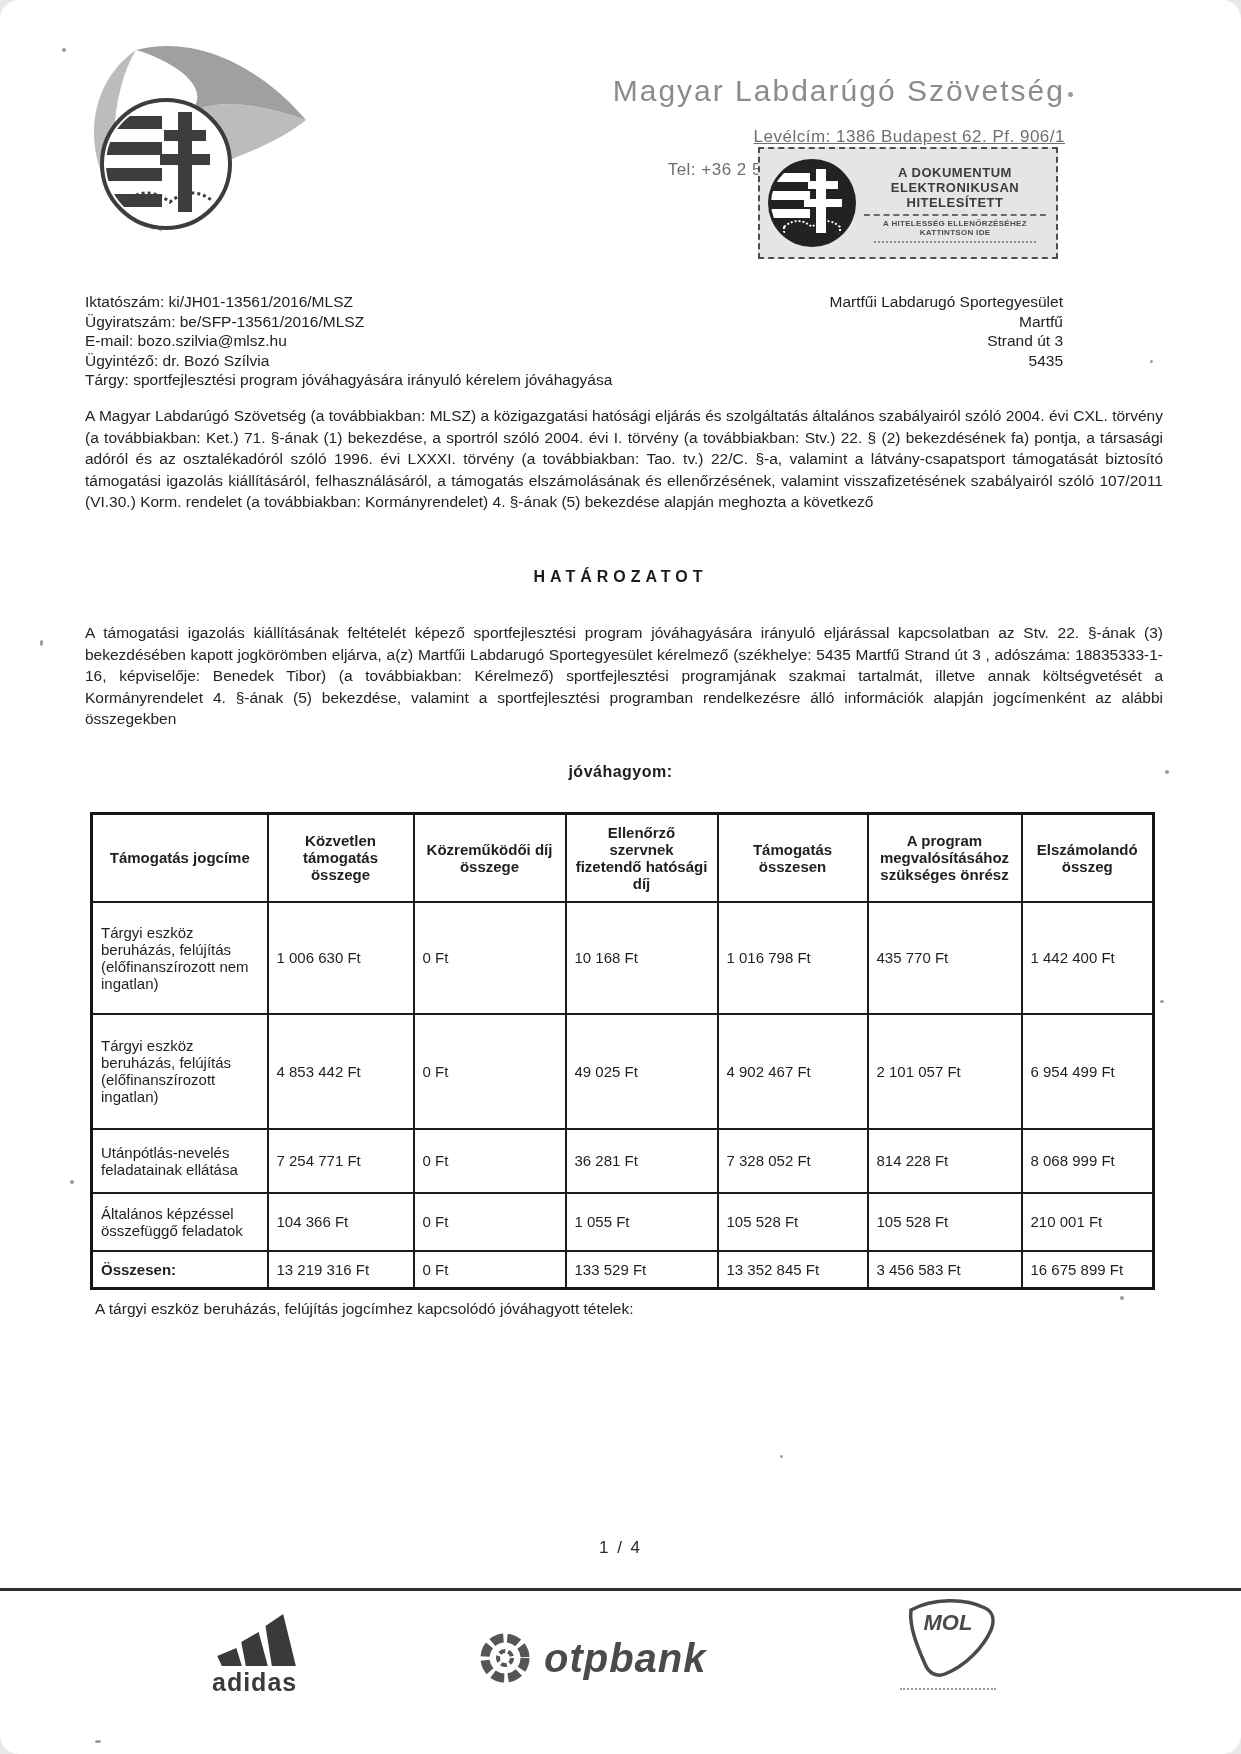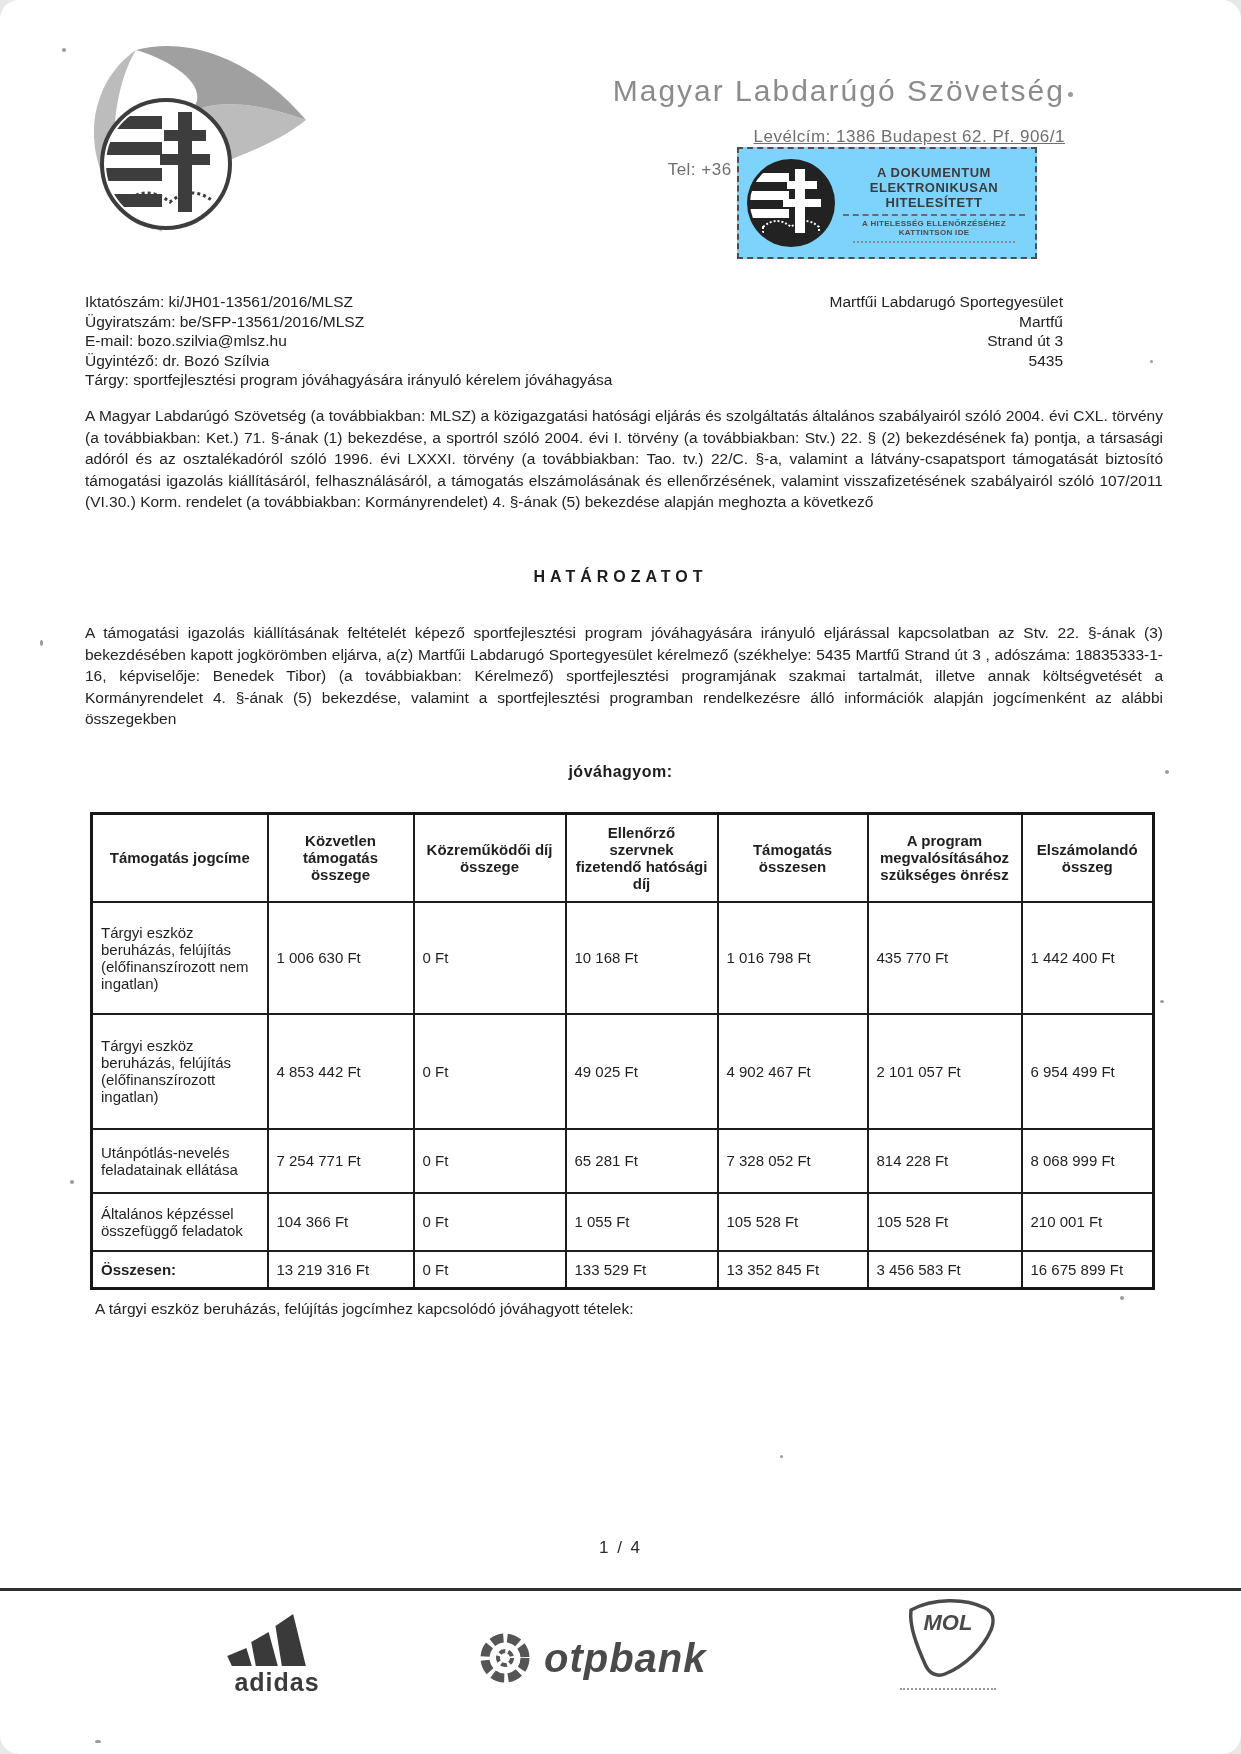--- a/index.html
+++ b/index.html
@@ -18,21 +18,21 @@
   .brand-address{
     left:520px;top:127px;width:545px;text-align:right;
     font-size:17px;color:#6f6f6f;text-decoration:underline;letter-spacing:.5px;
   }
   .brand-tel{
     left:520px;top:160px;width:242px;text-align:right;
     font-size:17px;color:#6f6f6f;letter-spacing:.5px;
   }
   
   .stamp{
-    left:737px;top:147px;width:300px;height:112px;background:#7dd3fc;
+    left:758px;top:147px;width:300px;height:112px;background:#e5e5e5;
     border:2px dashed #4e4e4e;display:flex;align-items:center;box-sizing:border-box;
   }
   .stamp-emblem{flex:0 0 96px;height:96px;margin-left:4px;}
   .stamp-text{flex:1;text-align:center;padding:2px 6px 0 0;}
   .stamp-main{font-size:13px;font-weight:bold;color:#3c3c3c;line-height:15px;letter-spacing:.5px;}
   .stamp-sep{border-top:2px dashed #6a6a6a;margin:4px 4px 3px;}
   .stamp-small{font-size:8px;font-weight:bold;color:#4c4c4c;line-height:9px;letter-spacing:.3px;}
   .stamp-micro{margin:4px auto 0;width:85%;border-top:2px dotted #8a8a8a;}
   
   .meta-block{left:85px;top:292px;width:620px;font-size:15.5px;line-height:19.5px;color:#222;}
@@ -60,21 +60,21 @@
   table.approval col.c7{width:132px;}
   table.approval tbody tr:nth-child(1){height:112px;}
   table.approval tbody tr:nth-child(2){height:115px;}
   table.approval tbody tr:nth-child(3){height:64px;}
   table.approval tbody tr:nth-child(4){height:58px;}
   table.approval tbody tr:nth-child(5){height:38px;}
   table.approval tr.total td:first-child{font-weight:bold;}
   
   .page-number{left:0;top:1538px;width:1241px;text-align:center;font-size:17px;letter-spacing:2px;color:#2a2a2a;}
   .footer-rule{left:0;top:1588px;width:1241px;height:3px;background:#2e2e2e;}
-  .logo-adidas{left:212px;top:1608px;width:130px;text-align:center;}
+  .logo-adidas{left:212px;top:1608px;width:130px;}
   .adidas-word{font-size:25px;font-weight:bold;letter-spacing:1px;color:#3a3a3a;margin-top:-2px;}
   .logo-otp{left:478px;top:1630px;display:flex;align-items:center;}
   .otp-word{font-size:40px;font-weight:bold;font-style:italic;color:#4a4a4a;letter-spacing:1px;margin-left:12px;}
   .logo-mol{left:878px;top:1596px;width:140px;text-align:center;}
   .mol-caption{margin:2px auto 0;width:96px;border-top:2px dotted #9a9a9a;}
   
   .speck{position:absolute;background:#9b9b9b;border-radius:50%;}
 </style>
 </head>
 <body>
@@ -197,21 +197,21 @@
             <td>0 Ft</td>
             <td>49 025 Ft</td>
             <td>4 902 467 Ft</td>
             <td>2 101 057 Ft</td>
             <td>6 954 499 Ft</td>
           </tr>
           <tr>
             <td>Utánpótlás-nevelés feladatainak ellátása</td>
             <td>7 254 771 Ft</td>
             <td>0 Ft</td>
-            <td>65 281 Ft</td>
+            <td>36 281 Ft</td>
             <td>7 328 052 Ft</td>
             <td>814 228 Ft</td>
             <td>8 068 999 Ft</td>
           </tr>
           <tr>
             <td>Általános képzéssel összefüggő feladatok</td>
             <td>104 366 Ft</td>
             <td>0 Ft</td>
             <td>1 055 Ft</td>
             <td>105 528 Ft</td>

